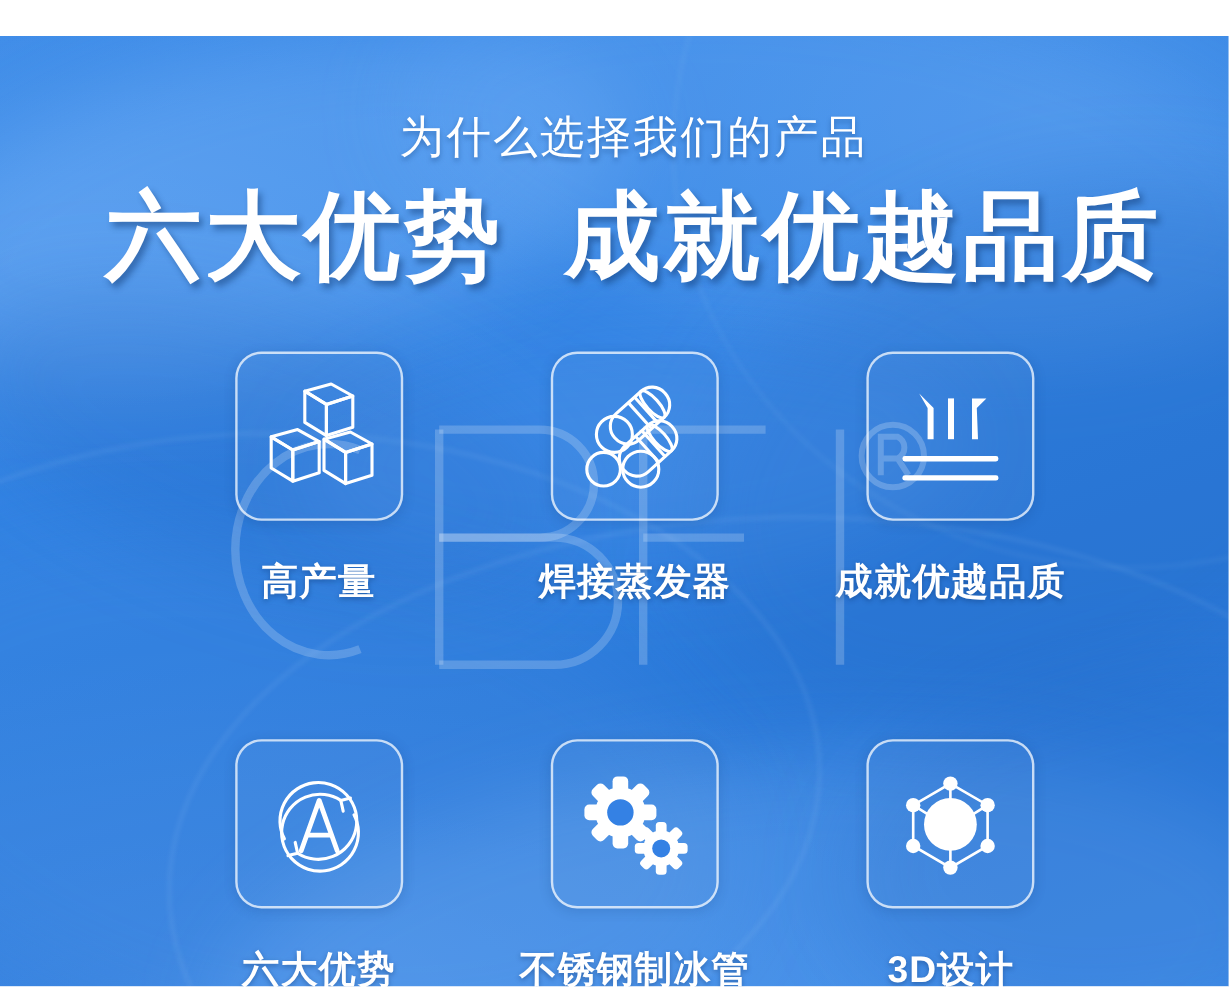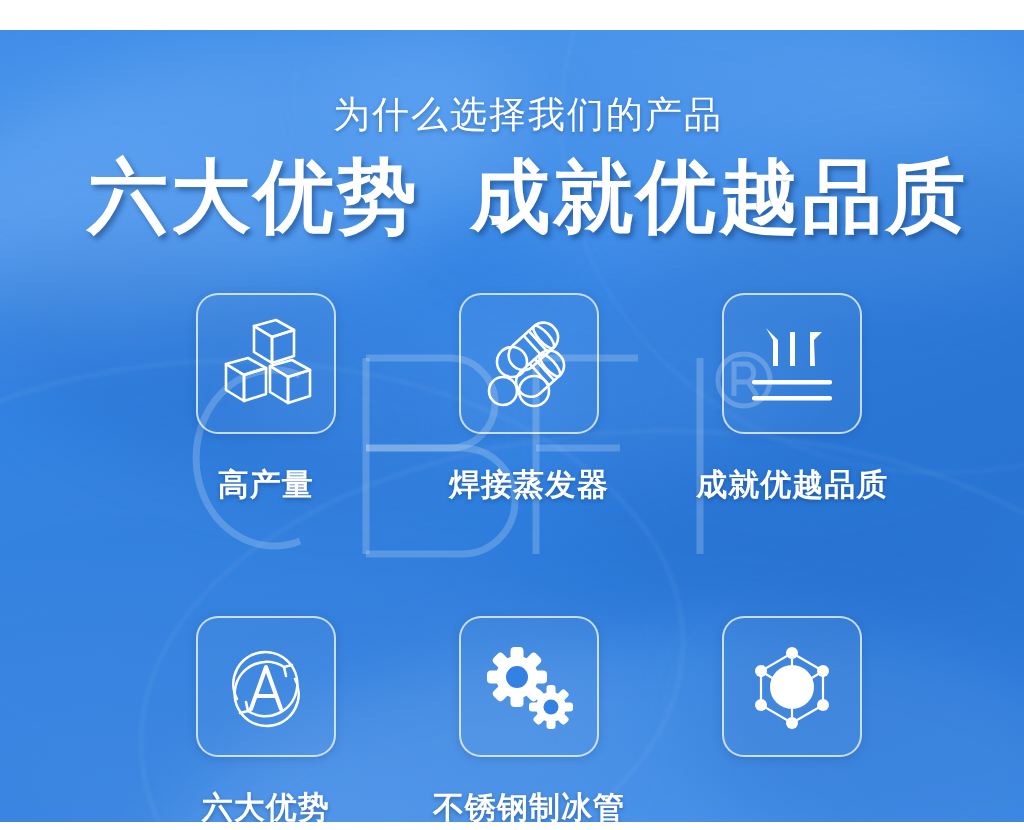--- a/index.html
+++ b/index.html
@@ -278,20 +278,21 @@
             <g fill="#ffffff">
               <circle cx="48" cy="12" r="6"></circle>
               <circle cx="79" cy="30" r="6"></circle>
               <circle cx="79" cy="64" r="6"></circle>
               <circle cx="48" cy="82" r="6"></circle>
               <circle cx="17" cy="64" r="6"></circle>
               <circle cx="17" cy="30" r="6"></circle>
             </g>
           </svg>
         </div>
+        <div class="caption">3D设计</div>
       </div>
 
     </div>
   </div>
 
   <div id="top-band"></div>
   <div id="bottom-band"></div>
 </div>
 
 </body></html>

